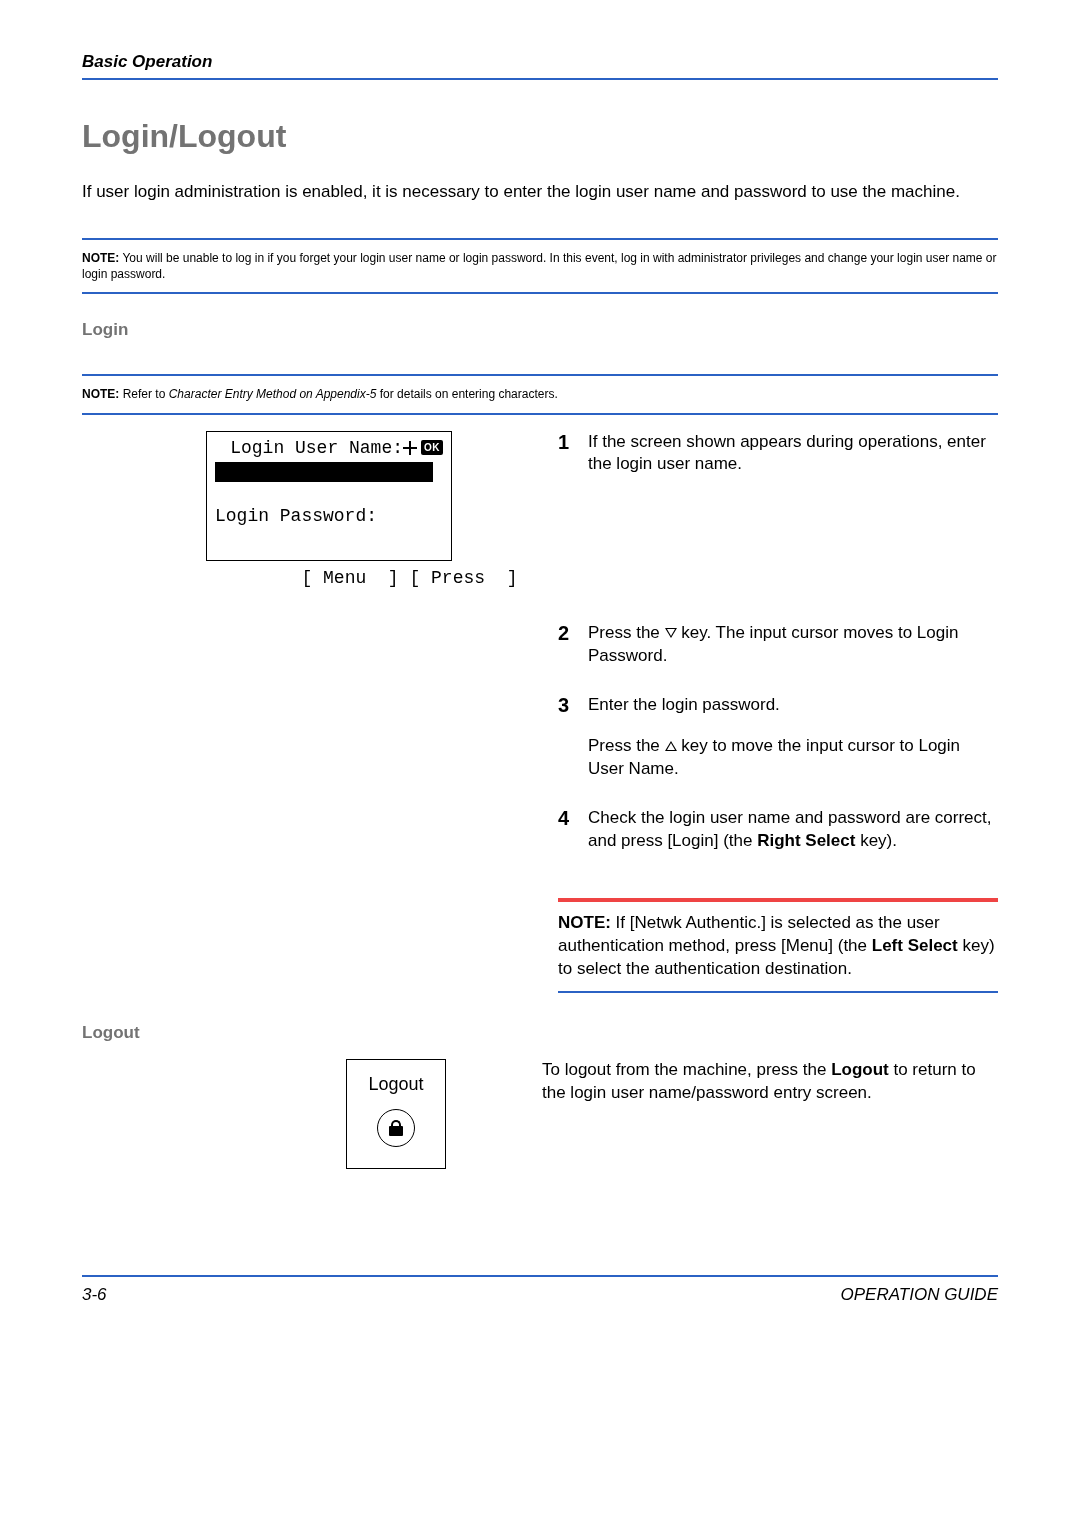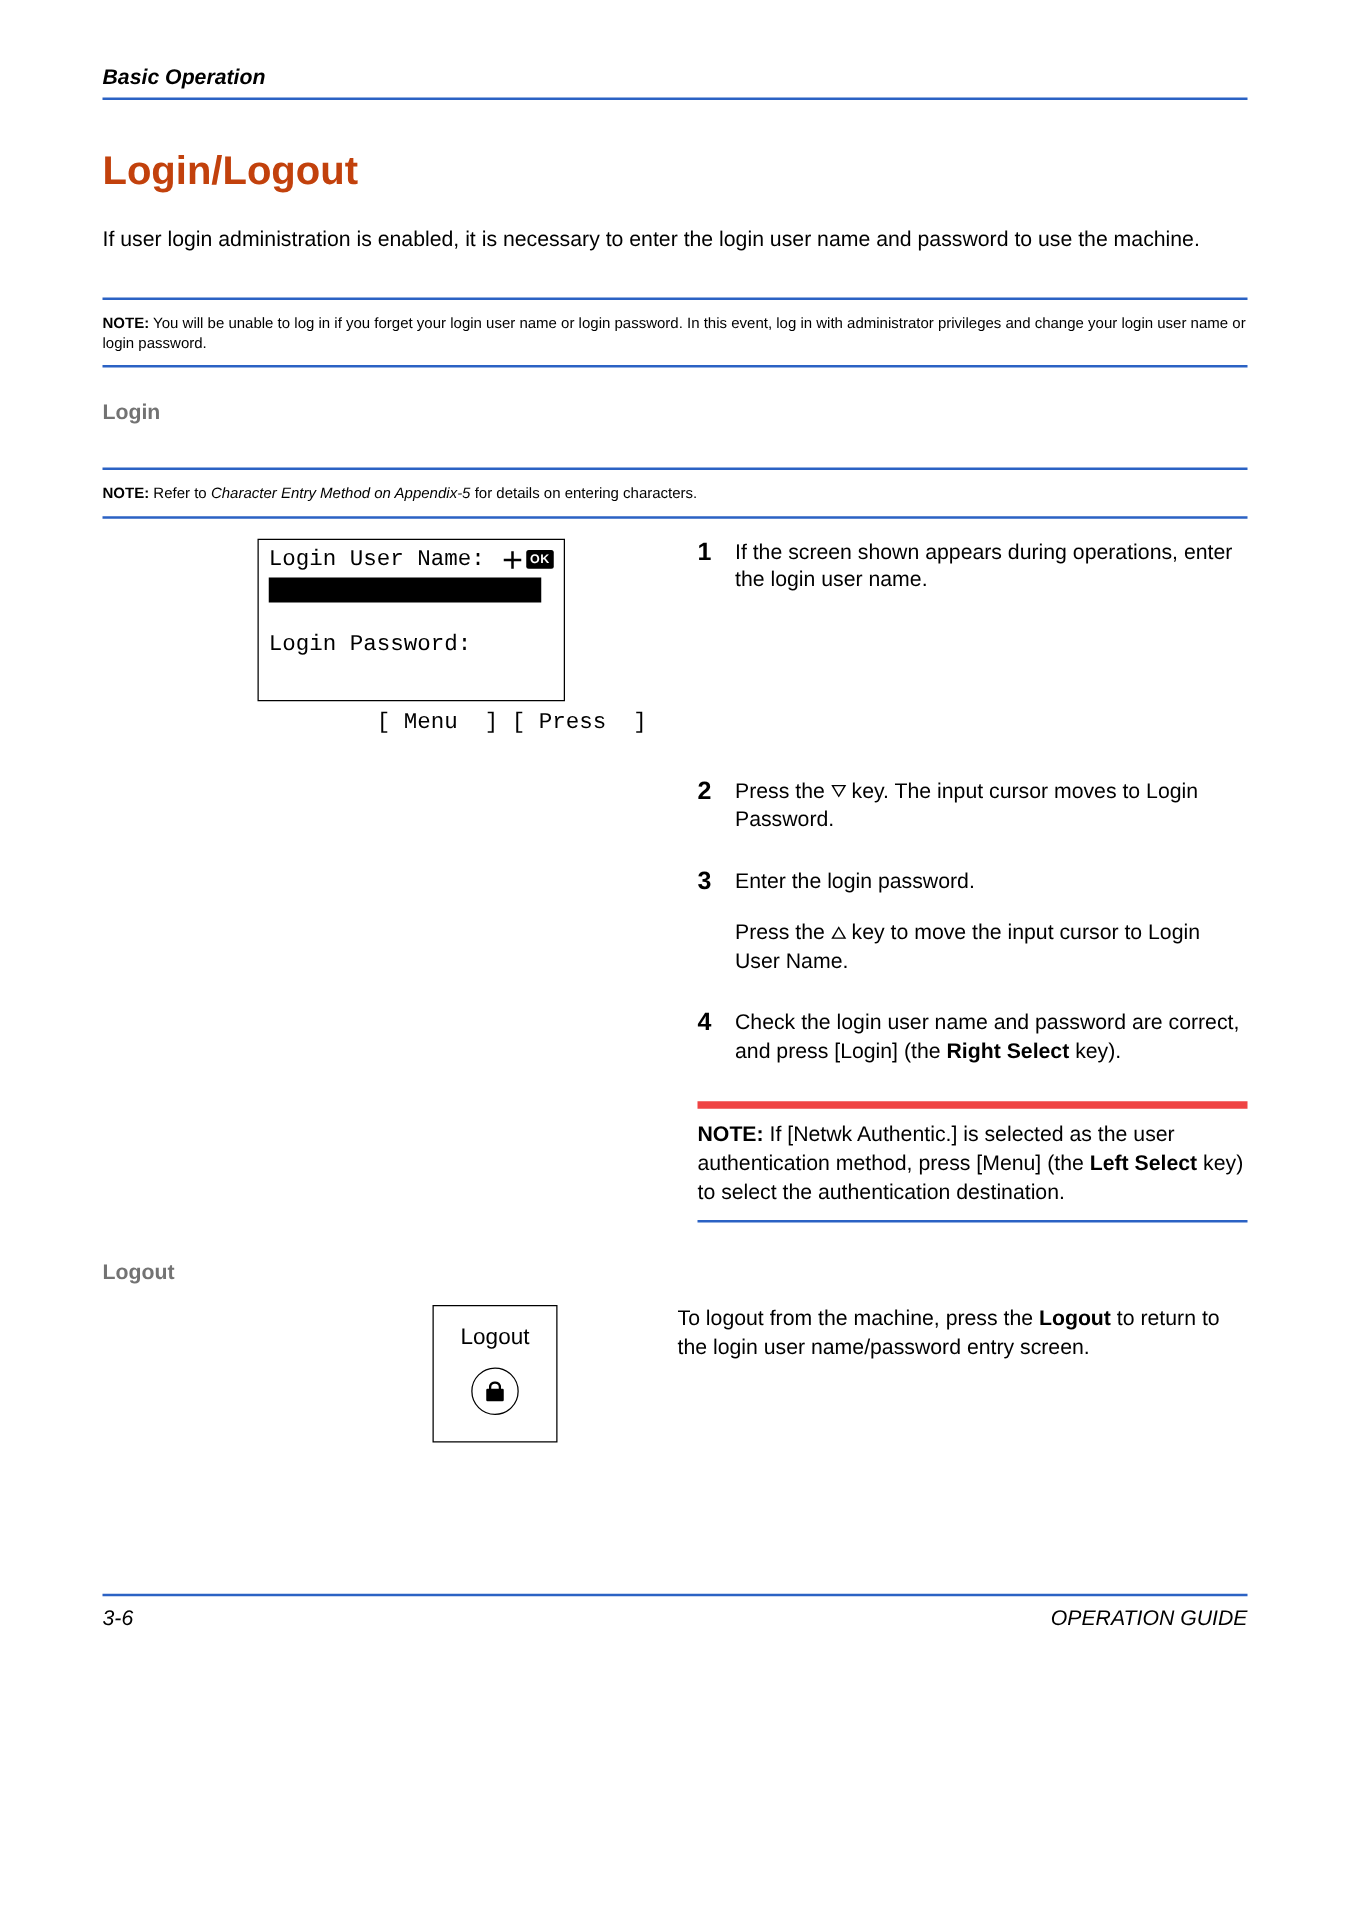--- a/index.html
+++ b/index.html
@@ -18,21 +18,21 @@
     position: relative;
   }
   .running-head {
     font-style: italic;
     font-weight: bold;
     font-size: 17px;
     padding-bottom: 6px;
     border-bottom: 2px solid #2b62c4;
   }
   .h1 {
-    color: #c2410c;
+    color: #737373;
     font-weight: bold;
     font-size: 32px;
     margin-top: 38px;
   }
   .intro {
     font-size: 17px;
     line-height: 1.35;
     margin-top: 26px;
   }
   .note-block {
@@ -64,21 +64,21 @@
     box-sizing: border-box;
     padding: 6px 8px 6px 8px;
     font-family: "Courier New", monospace;
     font-size: 18px;
     position: relative;
     margin-left: 124px;
     margin-right: 106px;
   }
   .lcd-row1 {
     display: flex;
-    justify-content: space-between;
+    justify-content: flex-end;
     align-items: center;
     white-space: pre;
   }
   .lcd-icons {
     display: inline-flex;
     align-items: center;
     gap: 4px;
     font-family: Arial, sans-serif;
   }
   .dpad-icon {
@@ -129,23 +129,23 @@
   .step-txt {
     line-height: 1.35;
   }
   .step + .step {
     margin-top: 26px;
   }
   .sub-para {
     margin-top: 18px;
   }
   .note-inline {
-    border-top: 6px solid #ef4444;
+    border-top: 4px solid #ef4444;
     border-bottom: 2px solid #2b62c4;
-    margin-top: 28px;
+    margin-top: 45px;
     padding: 10px 0;
     line-height: 1.35;
   }
 
   .logout-area {
     display: flex;
     margin-top: 16px;
   }
   .logout-box {
     border: 1.5px solid #000;

